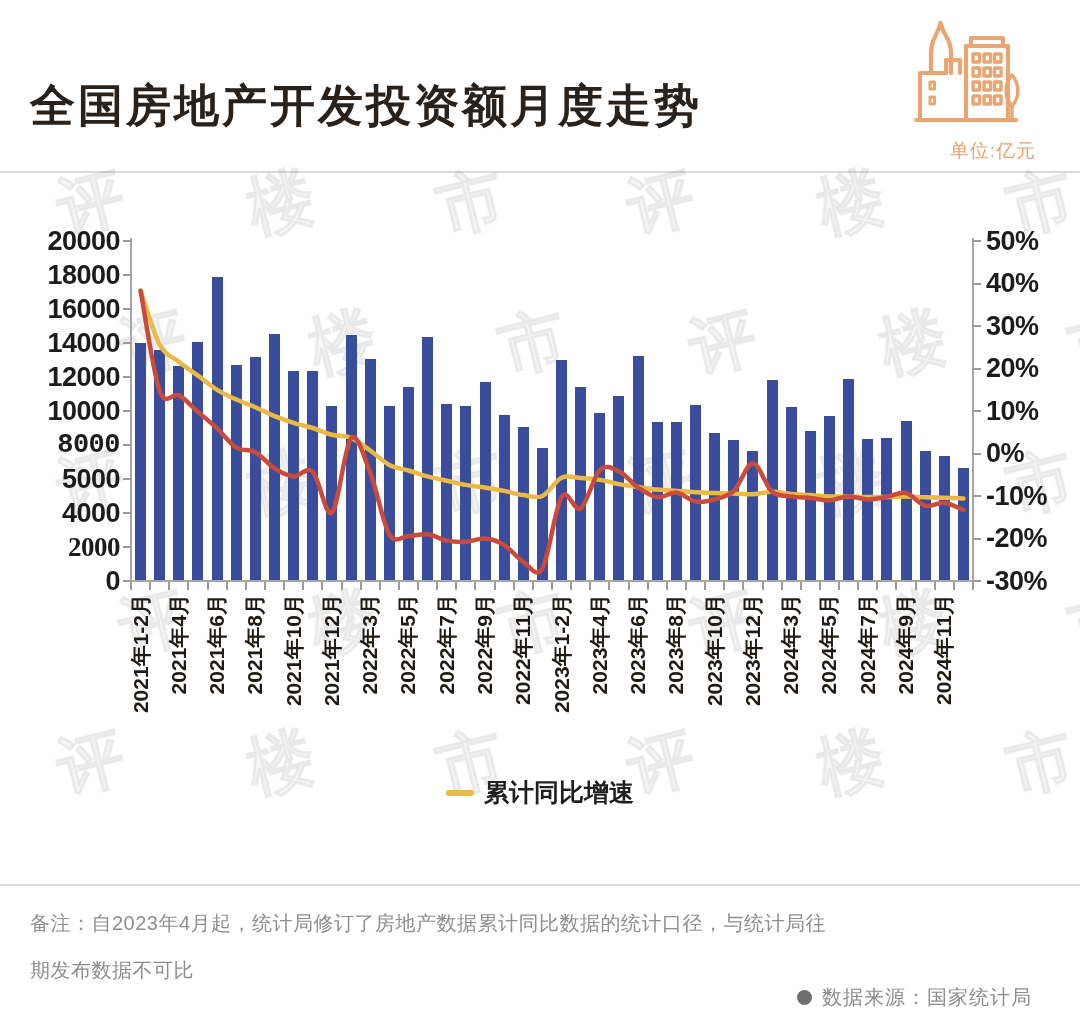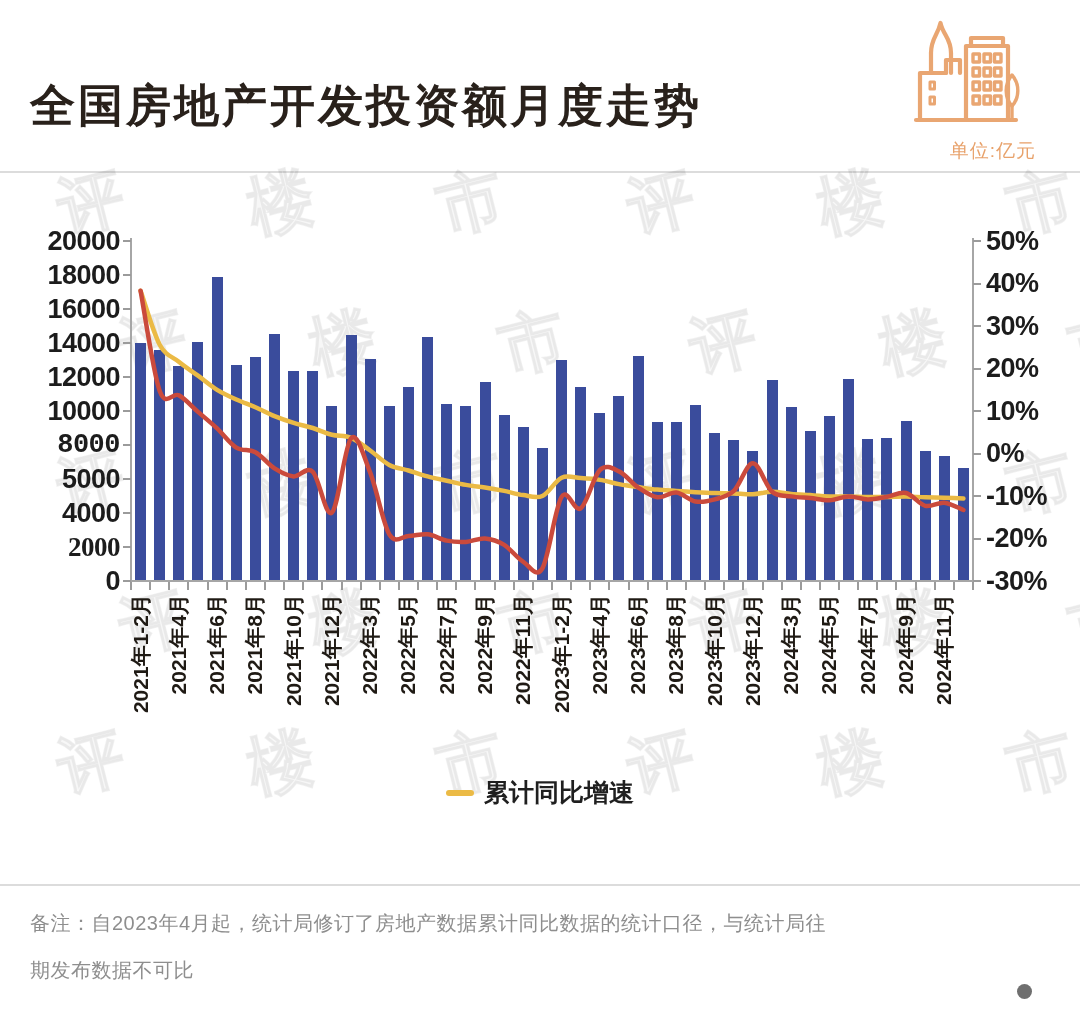--- a/index.html
+++ b/index.html
@@ -118,20 +118,21 @@
     </div>
   </div>
 
 <div class="abs divider" id="divider-bottom"></div>
 
 <p class="abs note" id="note-line1">备注：自2023年4月起，统计局修订了房地产数据累计同比数据的统计口径，与统计局往</p>
 <p class="abs note" id="note-line2">期发布数据不可比</p>
 
 <div class="abs source">
   <span class="source-bullet"></span>
+  <span>数据来源：国家统计局</span>
 </div>
 
 <span class="wm" style="left: 58px; top: 158px;">评</span>
 <span class="wm" style="left: 248px; top: 158px;">楼</span>
 <span class="wm" style="left: 438px; top: 158px;">市</span>
 <span class="wm" style="left: 628px; top: 158px;">评</span>
 <span class="wm" style="left: 818px; top: 158px;">楼</span>
 <span class="wm" style="left: 1008px; top: 158px;">市</span>
 <span class="wm" style="left: 120px; top: 298px;">评</span>
 <span class="wm" style="left: 310px; top: 298px;">楼</span>

